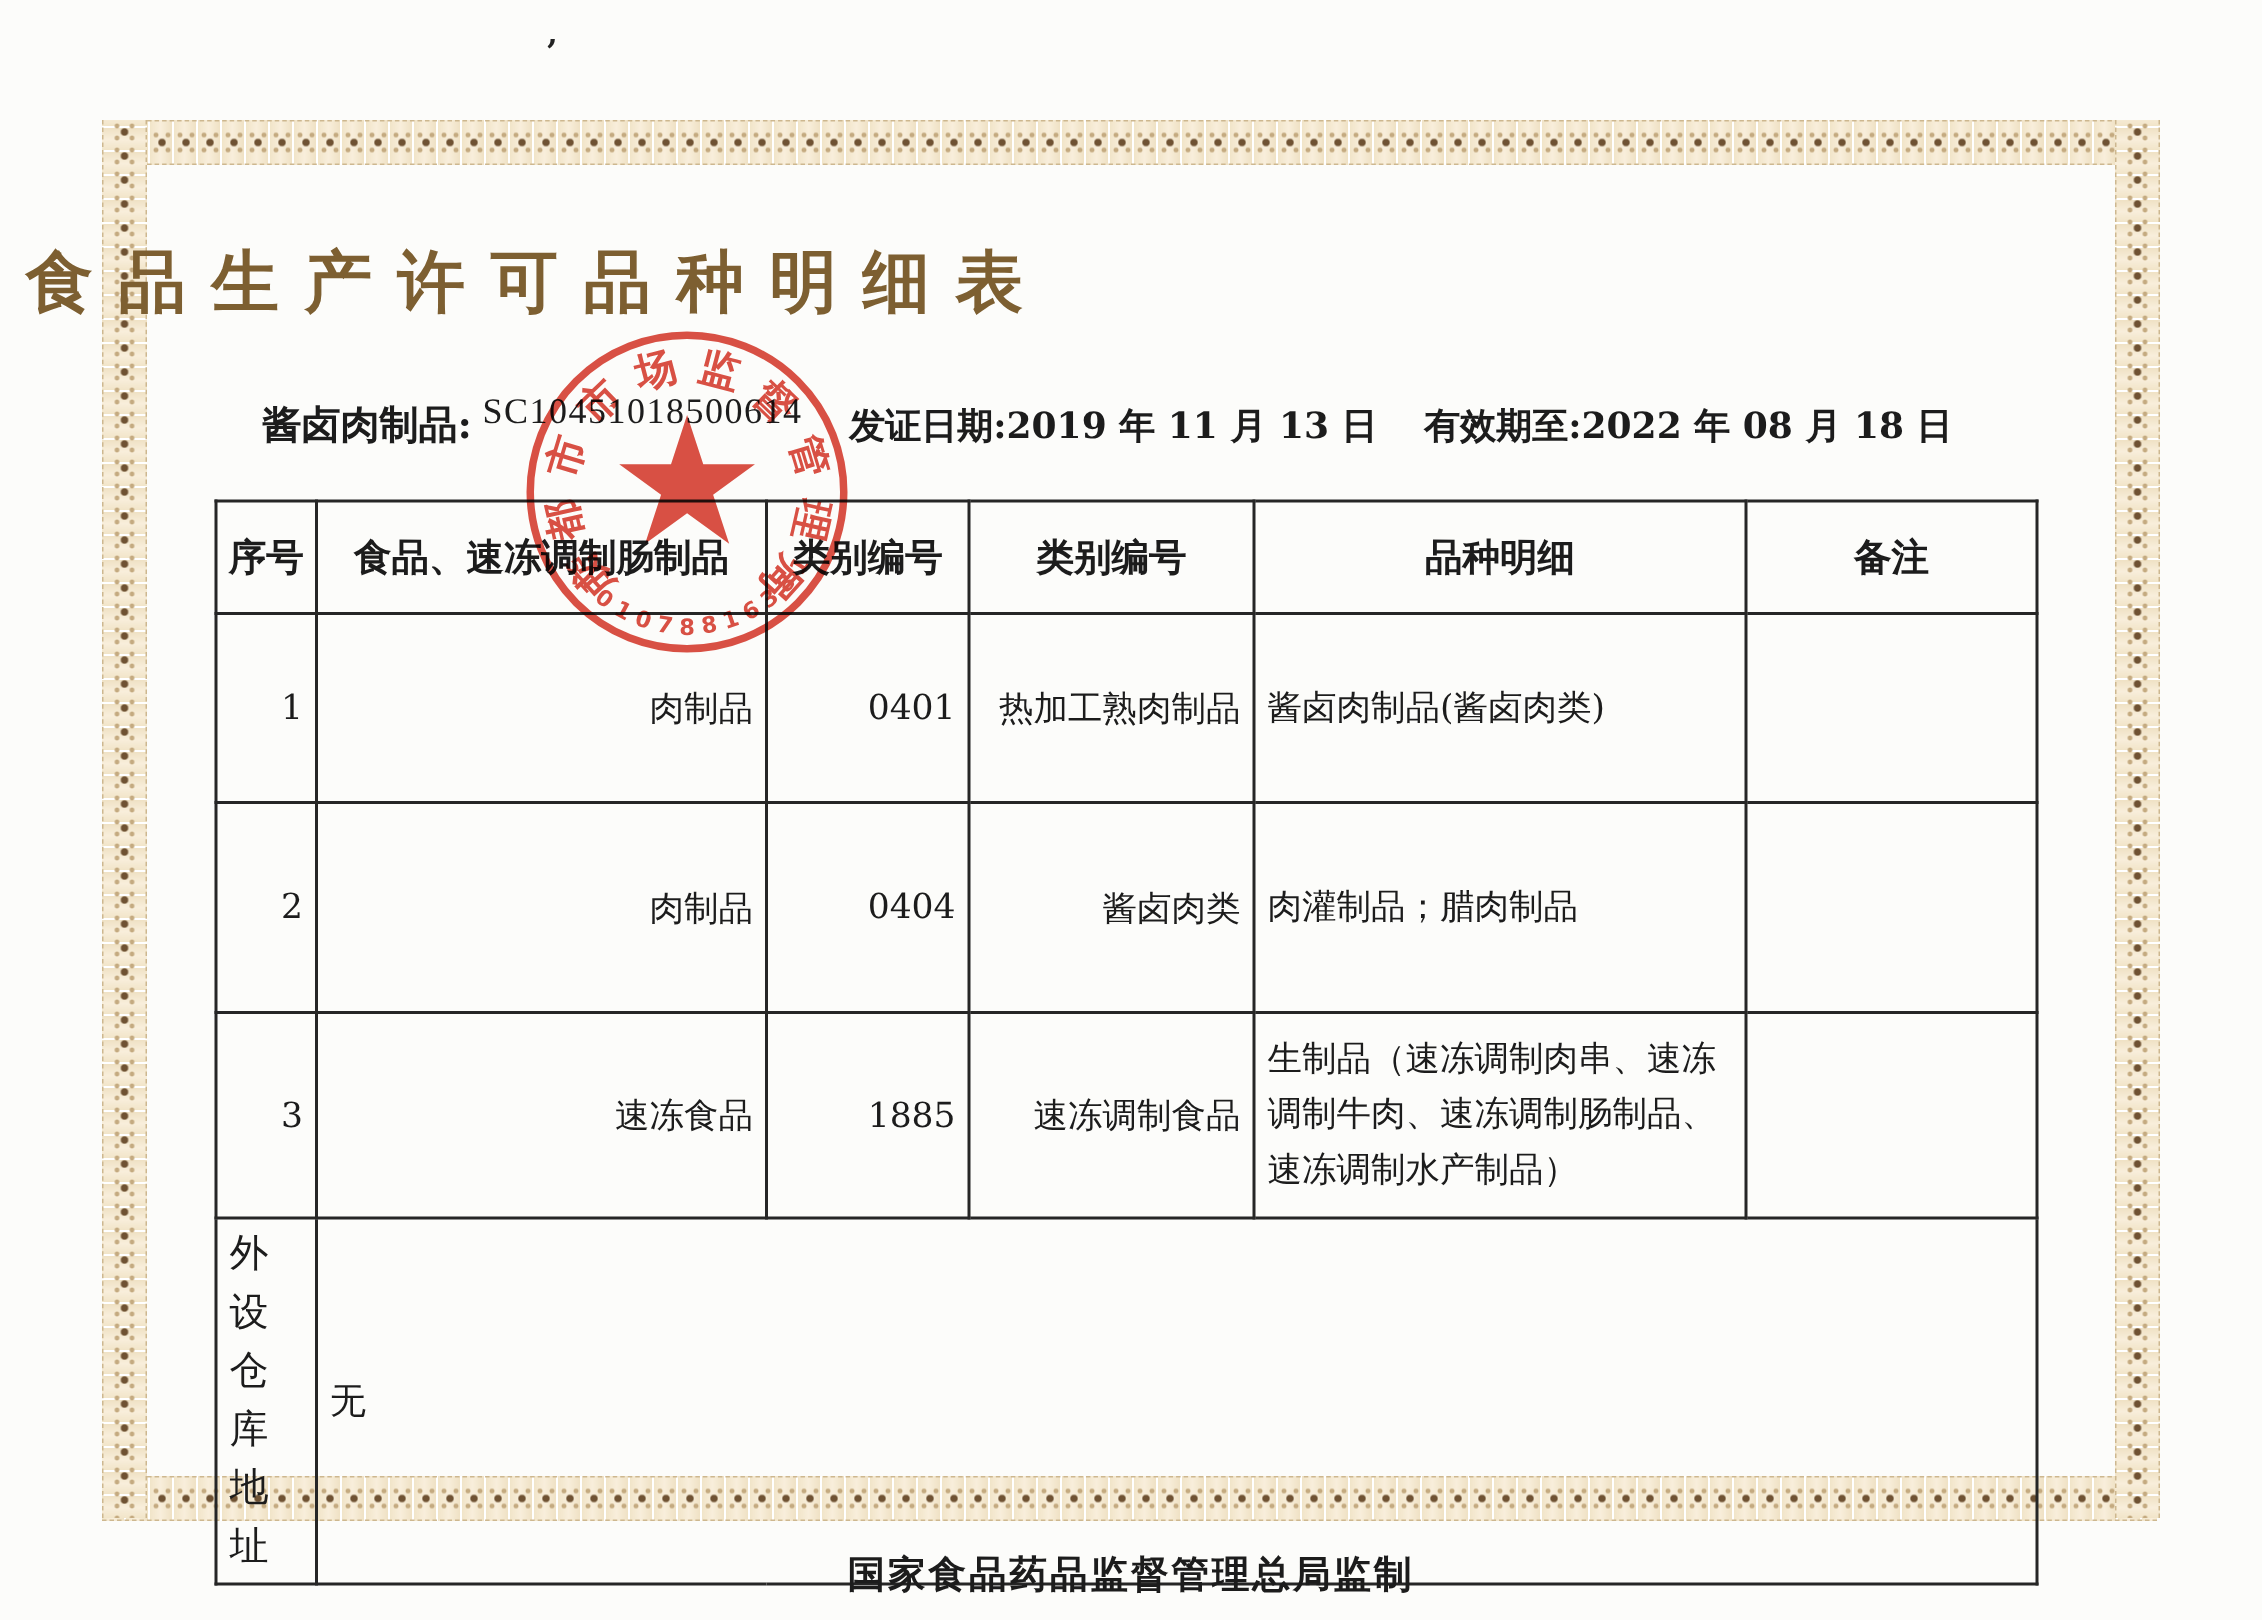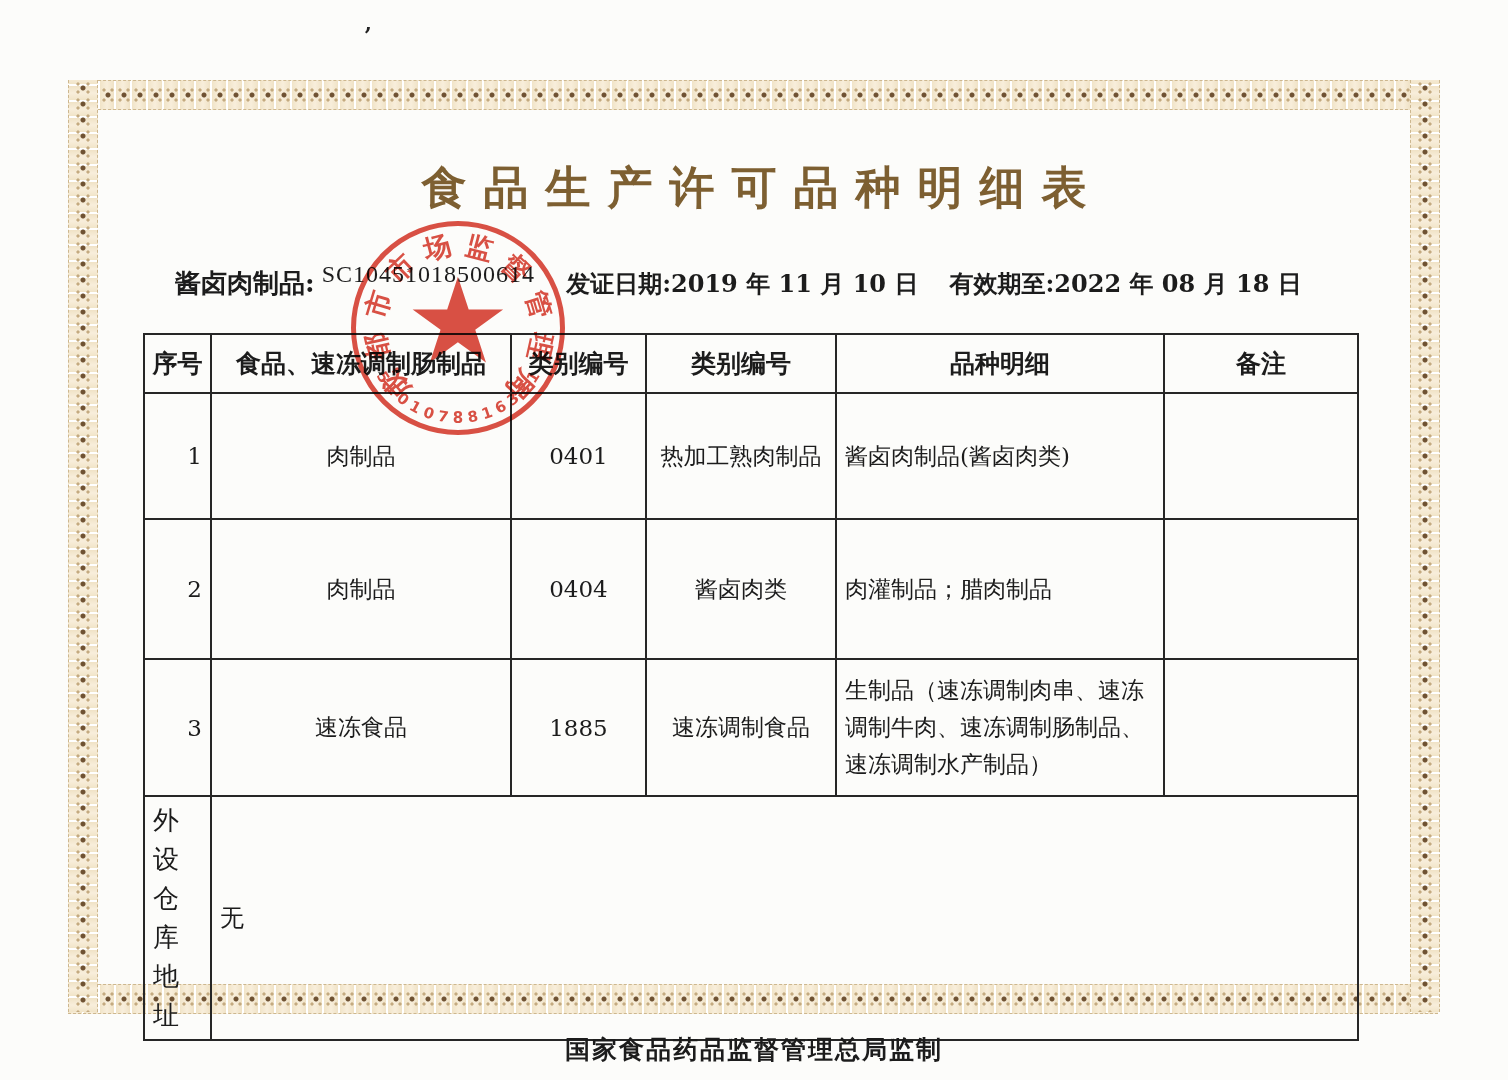--- a/index.html
+++ b/index.html
@@ -39,21 +39,21 @@
     border-right:1px dashed #cdb78f;
   }
   #frame-top{left:68px;top:80px;width:1370px;}
   #frame-bottom{left:68px;top:984px;width:1370px;}
   #frame-left{left:68px;top:80px;height:932px;}
   #frame-right{left:1410px;top:80px;height:932px;}
 
   
   .doc-title{
     position:absolute;left:0;top:158px;width:100%;
-    text-align:center;font-size:45px;font-weight:bold;
+    font-size:45px;font-weight:bold;
     letter-spacing:17px;text-indent:17px;
     margin:0;
   }
   .artifact-comma{
     position:absolute;left:364px;top:22px;font-size:22px;font-weight:bold;color:#222;
   }
   .license-line{
     position:absolute;left:175px;top:266px;width:1200px;white-space:nowrap;
   }
   .license-label{font-size:26px;font-weight:bold;}
@@ -69,23 +69,23 @@
     position:absolute;left:143px;top:333px;
     width:1214px;border-collapse:collapse;table-layout:fixed;
     font-size:23px;
   }
   table.detail td,table.detail th{
     border:2px solid #262626;
     padding:4px 8px;
     vertical-align:middle;
     overflow:hidden;
   }
-  table.detail th{font-size:25px;font-weight:bold;text-align:center;padding:4px 2px;}
+  table.detail th{font-size:25px;font-weight:bold;text-align:center;padding:20px 2px;}
   td.cell-no{text-align:right;padding-right:3px;}
-  td.cell-left{text-align:center;padding-left:12px;}
+  td.cell-left{text-align:right;padding-left:12px;}
   td.cell-detail{text-align:left;padding:8px 6px 8px 12px;line-height:1.6;}
   td.cell-warehouse-label{
     font-size:26px;font-weight:normal;line-height:1.5;padding-left:7px;padding-right:0;
     text-align:left;vertical-align:middle;
   }
   td.cell-warehouse-value{
     vertical-align:top;text-align:left;padding:12px 8px 8px 18px;font-size:24px;
   }
 
   
@@ -129,21 +129,21 @@
 <div class="strip strip-v" id="frame-left"></div>
 <div class="strip strip-v" id="frame-right"></div>
 
 <div class="artifact-comma">’</div>
 
 <h1 class="doc-title" id="doc-title" style="color: rgb(125, 95, 49);">食品生产许可品种明细表</h1>
 
 <div class="license-line">
   <span class="license-label">酱卤肉制品:</span>
   <span class="license-number">SC10451018500614</span>
-  <span class="license-date">发证日期:2019 年 11 月 10 日</span>
+  <span class="license-date">发证日期:2019 年 11 月 13 日</span>
   <span class="license-date">有效期至:2022 年 08 月 18 日</span>
 </div>
 
 <table class="detail">
   <colgroup>
     <col style="width:67px">
       <col style="width:300px">
       <col style="width:135px">
     <col style="width:190px">
       <col style="width:328px">

